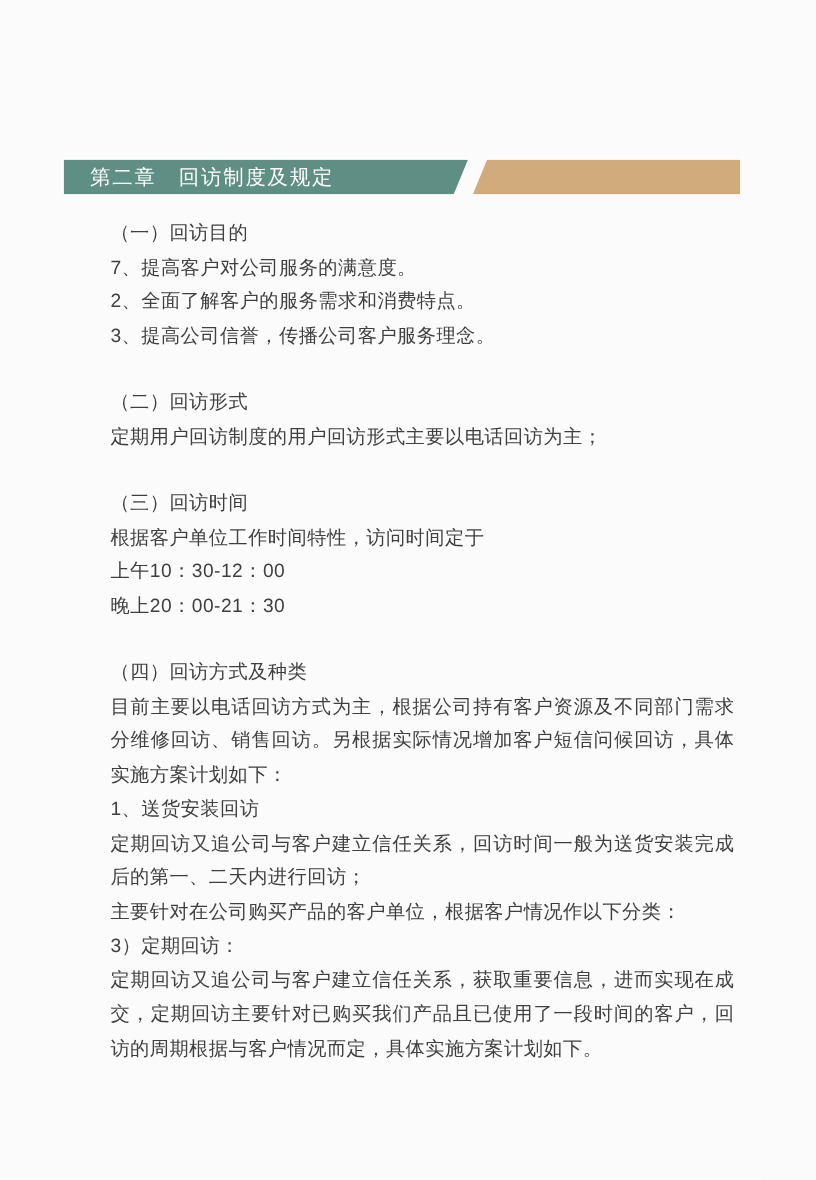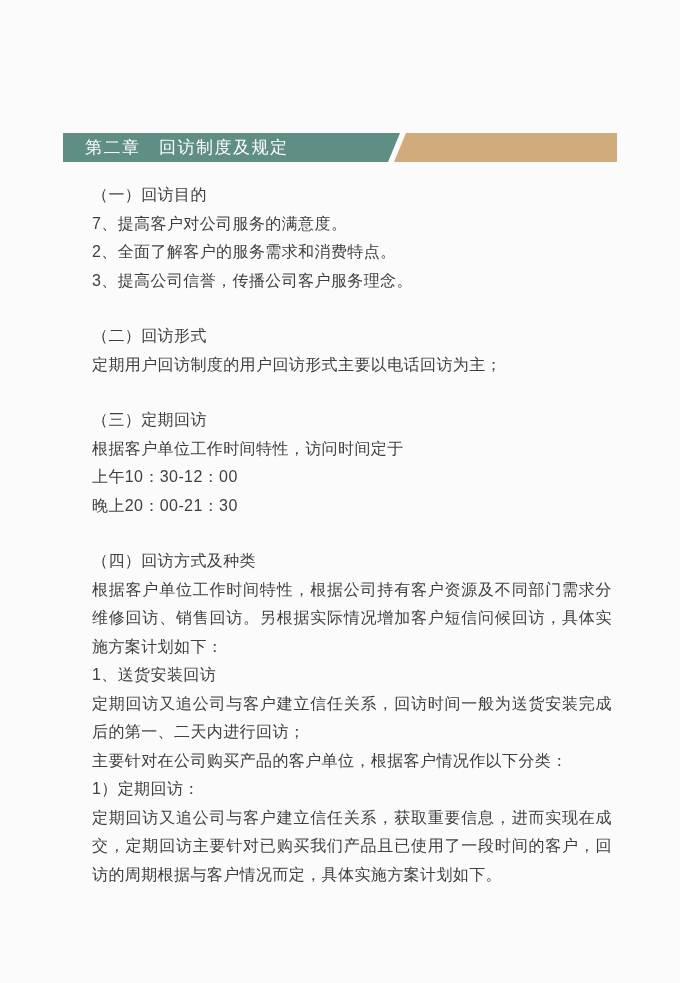--- a/index.html
+++ b/index.html
@@ -20,21 +20,21 @@
     color:var(--text);
   }
   
   .banner{
     position:relative;
     margin-top:133px;
     height:29px;
   }
   .banner-teal{
     position:absolute;
-    left:63px; top:0;
+    left:53px; top:0;
     width:337px; height:29px;
     background:var(--teal);
     clip-path:polygon(0 0,100% 0,calc(100% - 12px) 100%,0 100%);
     display:flex;
     align-items:center;
     padding-left:22px;
   }
   .banner-title{
     color:#ffffff;
     font-size:17px;
@@ -82,30 +82,30 @@
       <p>2、全面了解客户的服务需求和消费特点。</p>
       <p>3、提高公司信誉，传播公司客户服务理念。</p>
     </div>
 
     <div class="section">
       <p>（二）回访形式</p>
       <p>定期用户回访制度的用户回访形式主要以电话回访为主；</p>
     </div>
 
     <div class="section">
-      <p>（三）定期回访</p>
+      <p>（三）回访时间</p>
       <p>根据客户单位工作时间特性，访问时间定于</p>
       <p>上午10：30-12：00</p>
       <p>晚上20：00-21：30</p>
     </div>
 
     <div class="section">
       <p>（四）回访方式及种类</p>
-      <p>根据客户单位工作时间特性，根据公司持有客户资源及不同部门需求分维修回访、销售回访。另根据实际情况增加客户短信问候回访，具体实施方案计划如下：</p>
+      <p>目前主要以电话回访方式为主，根据公司持有客户资源及不同部门需求分维修回访、销售回访。另根据实际情况增加客户短信问候回访，具体实施方案计划如下：</p>
       <p>1、送货安装回访</p>
       <p>定期回访又追公司与客户建立信任关系，回访时间一般为送货安装完成后的第一、二天内进行回访；</p>
       <p>主要针对在公司购买产品的客户单位，根据客户情况作以下分类：</p>
-      <p>1）定期回访：</p>
+      <p>3）定期回访：</p>
       <p>定期回访又追公司与客户建立信任关系，获取重要信息，进而实现在成交，定期回访主要针对已购买我们产品且已使用了一段时间的客户，回访的周期根据与客户情况而定，具体实施方案计划如下。</p>
     </div>
 
   </div>
 </div>
 
 </body></html>

